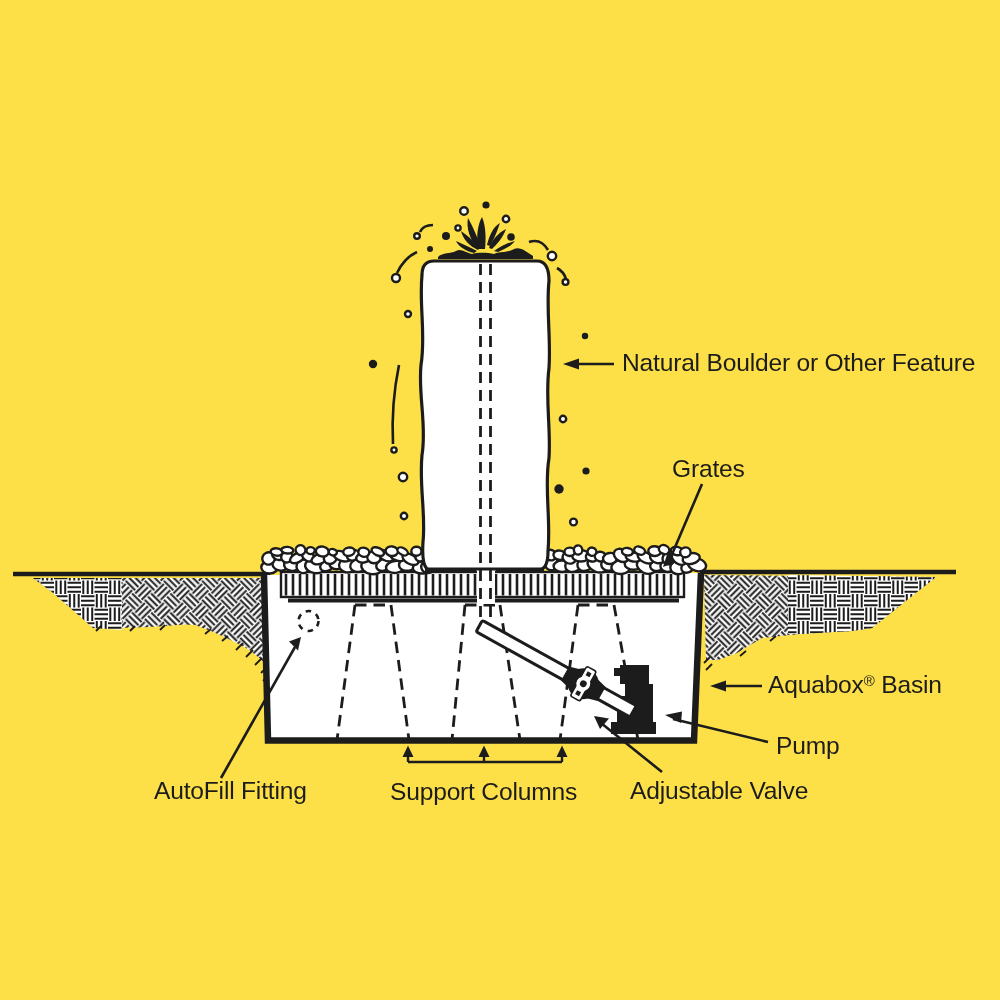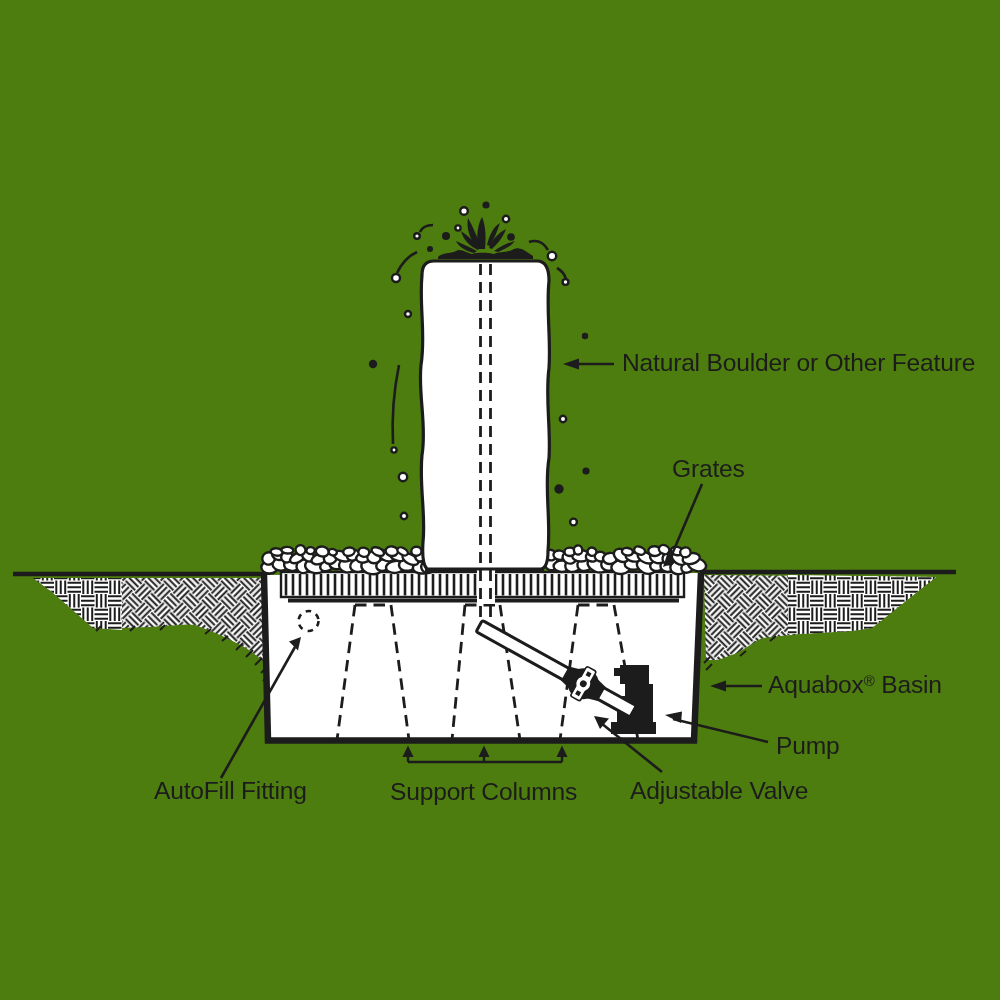--- a/index.html
+++ b/index.html
@@ -1,16 +1,16 @@
 <!DOCTYPE html>
 <html><head>
 <meta charset="utf-8">
 <style>
 html,body{margin:0;padding:0;background:#fff;}
-#wrap{width:1000px;height:1000px;position:relative;background:#4d7c0f;overflow:hidden;}
+#wrap{width:1000px;height:1000px;position:relative;background:#fde047;overflow:hidden;}
 svg{display:block;filter:blur(0.35px);}
 text{font-family:"Liberation Sans",sans-serif;fill:#1c1c1c;}
 </style>
 </head>
 <body>
 <div id="wrap">
 <svg width="1000" height="1000" viewBox="0 0 1000 1000">
 <defs>
 <pattern id="weave45" width="27" height="27" patternUnits="userSpaceOnUse" patternTransform="rotate(45 0 0)">
   <rect width="27" height="27" fill="#fff"></rect>

